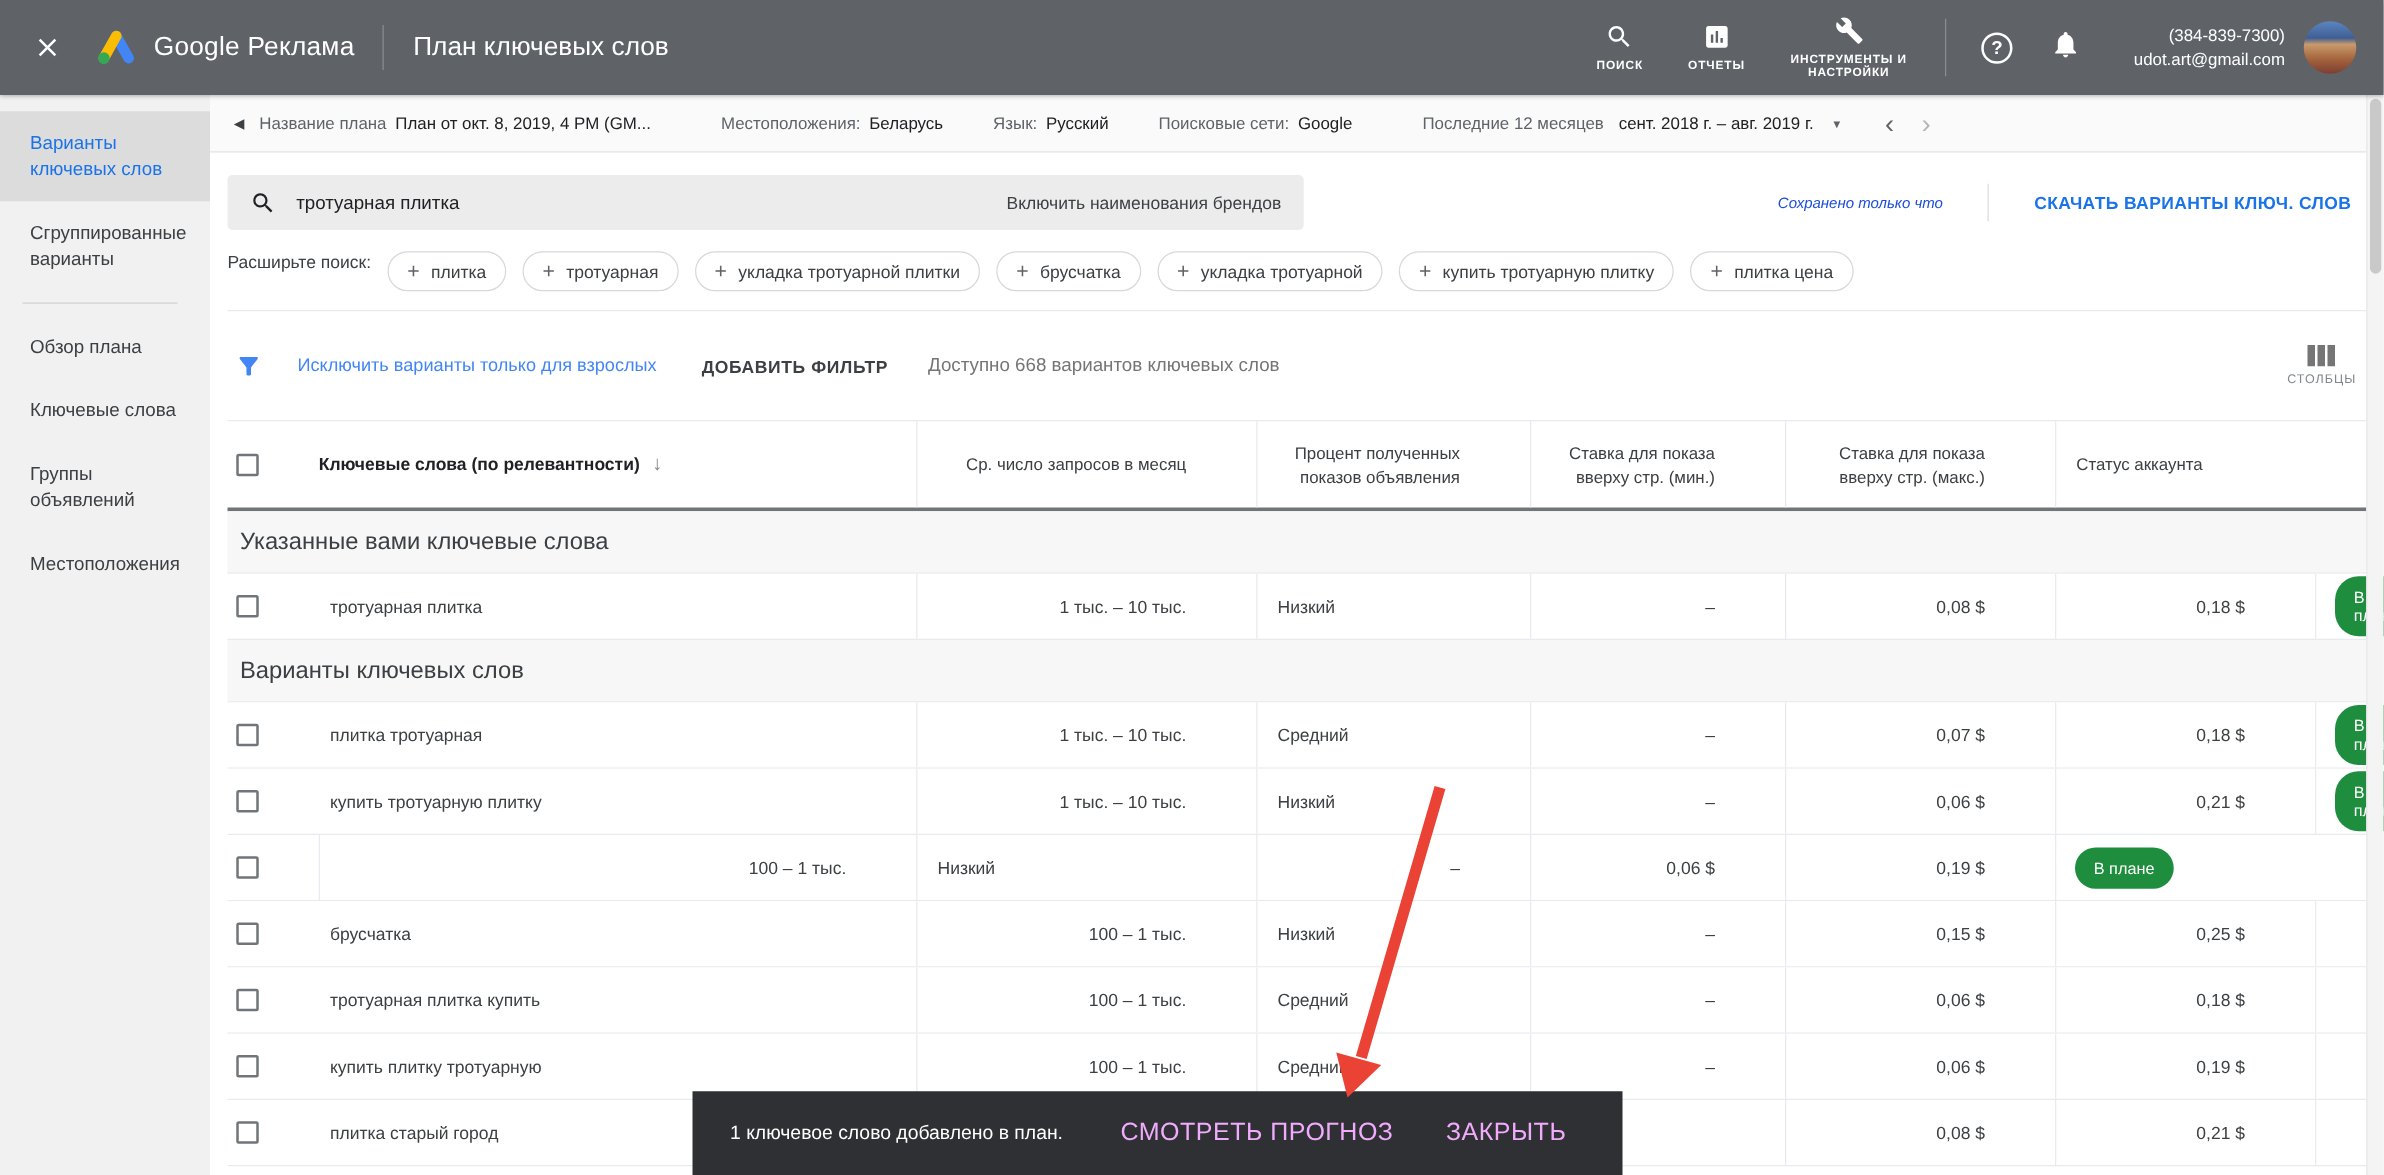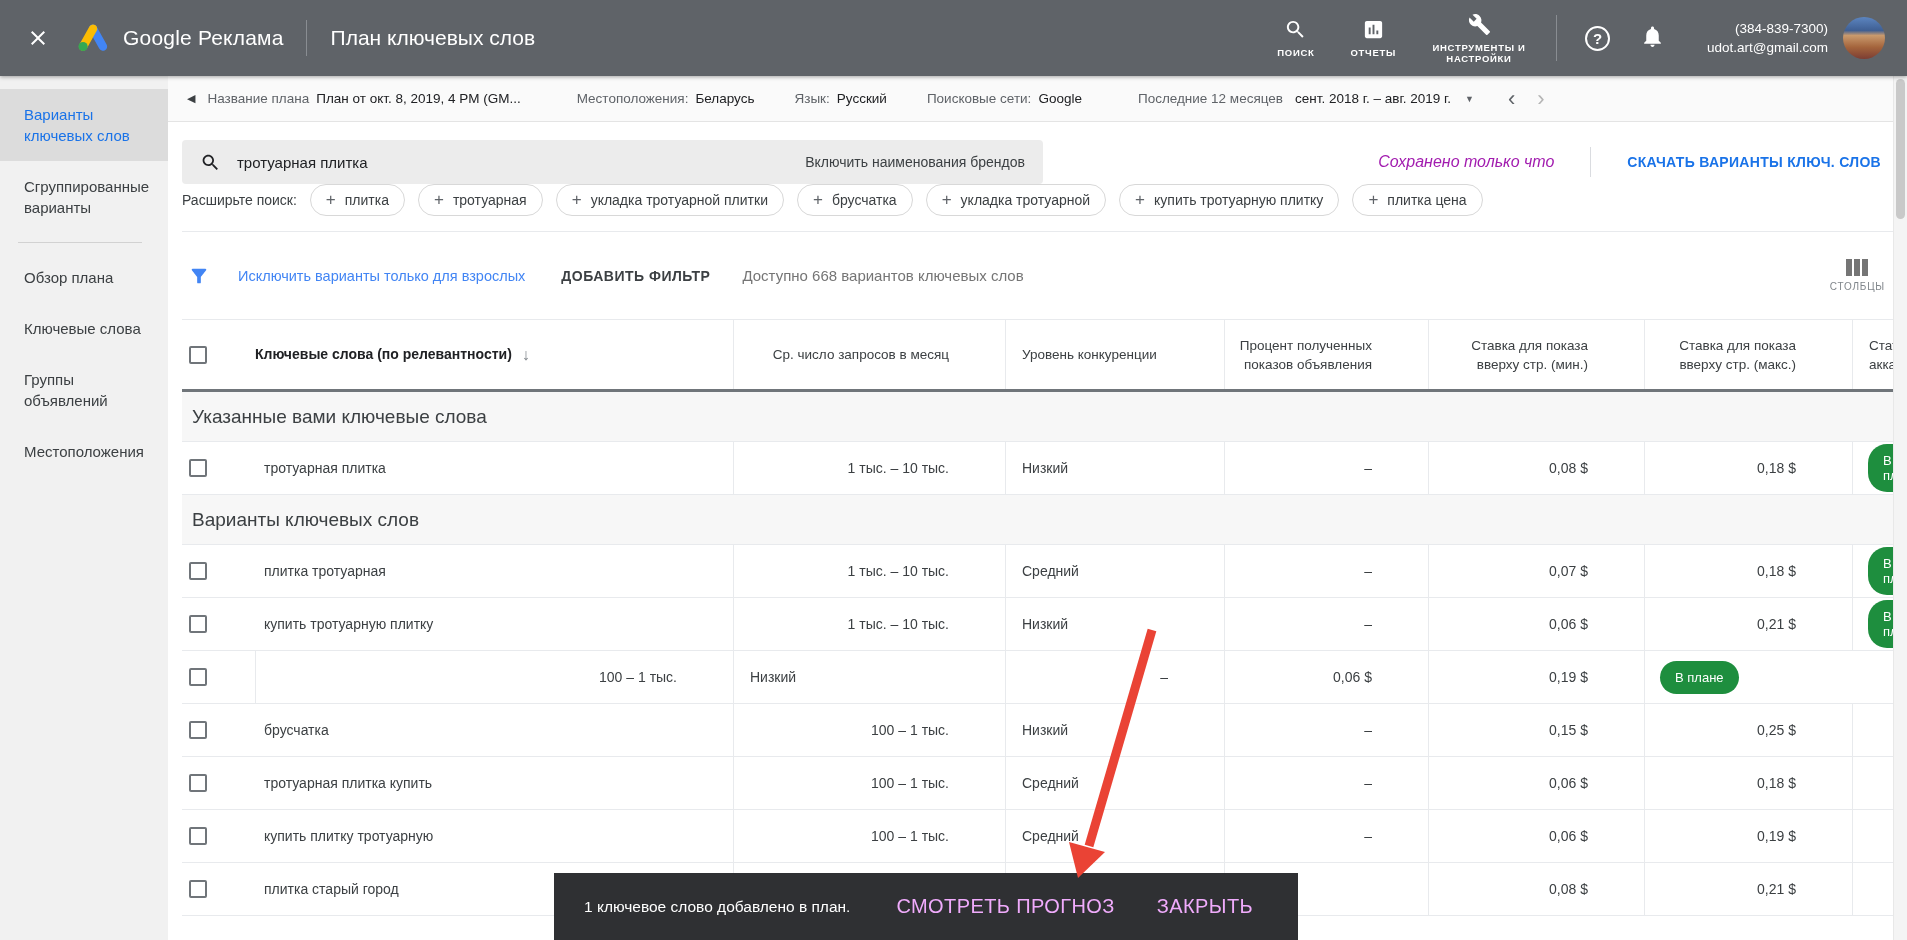--- a/index.html
+++ b/index.html
@@ -53,26 +53,26 @@
   .chev-next { margin-left:22px; color:#b5b5b5; }
 
   .content { padding:0 0 0 14px; }
 
   
   .search-row { margin-top:18px; display:flex; align-items:center; height:44px; }
   .search-box { width:861px; height:44px; background:#ececec; border-radius:4px; display:flex; align-items:center; padding:0 18px; }
   .search-box svg { width:21px; height:21px; fill:#202124; }
   .query { margin-left:16px; font-size:15px; color:#202124; }
   .include-brands { margin-left:auto; font-size:14px; color:#3c4043; cursor:pointer; }
-  .saved { margin-left:auto; font-style:italic; font-size:16px; color:#a21caf; }
+  .saved { margin-left:auto; font-style:italic; font-size:12px; color:#1d4ed8; }
   .vline { width:1px; height:30px; background:#dadce0; margin:0 36px; }
   .download { font-size:14px; font-weight:700; color:#1a73e8; letter-spacing:.3px; cursor:pointer; margin-right:12px; }
 
   
-  .chips-row { display:flex; align-items:center; gap:13px; font-size:14px; color:#3c4043; }
+  .chips-row { margin-top:17px; display:flex; gap:13px; font-size:14px; color:#3c4043; }
   .chip { display:flex; align-items:center; gap:9px; height:32px; padding:0 15px; border:1px solid #d8d8d8;
           border-radius:16px; background:#fff; cursor:pointer; }
   .chip .plus { font-size:17px; color:#5f6368; }
 
   
   .filter-row { margin-top:15px; border-top:1px solid #e8eaed; height:88px; display:flex; align-items:center; }
   .funnel svg { width:22px; height:22px; fill:#4285f4; }
   .funnel { margin-left:6px; display:flex; cursor:pointer; }
   .exclude-link { margin-left:28px; color:#4285f4; font-size:14.5px; cursor:pointer; }
   .add-filter { margin-left:36px; color:#3c4043; font-size:14px; font-weight:700; letter-spacing:.5px; cursor:pointer; }
@@ -280,21 +280,20 @@
       <div class="ktable">
         <div class="thead">
           <div class="th pad-check">
             <span class="check"></span>
           </div>
           <div class="th">
             <span class="th-keyword">Ключевые слова (по релевантности)</span>
             <span class="sort-arrow">↓</span>
           </div>
           <div class="th right bordered">Ср. число запросов в месяц</div>
-          <div class="th left bordered">Уровень конкуренции</div>
           <div class="th right bordered">Процент полученных показов объявления</div>
           <div class="th right bordered">Ставка для показа вверху стр. (мин.)</div>
           <div class="th right bordered">Ставка для показа вверху стр. (макс.)</div>
           <div class="th left bordered">Статус аккаунта</div>
         </div>
         <div id="table-rows">
             <div class="trow-group">Указанные вами ключевые слова</div>
             <div class="trow">
               <div class="td pad-check">
                 <span class="check"></span>

